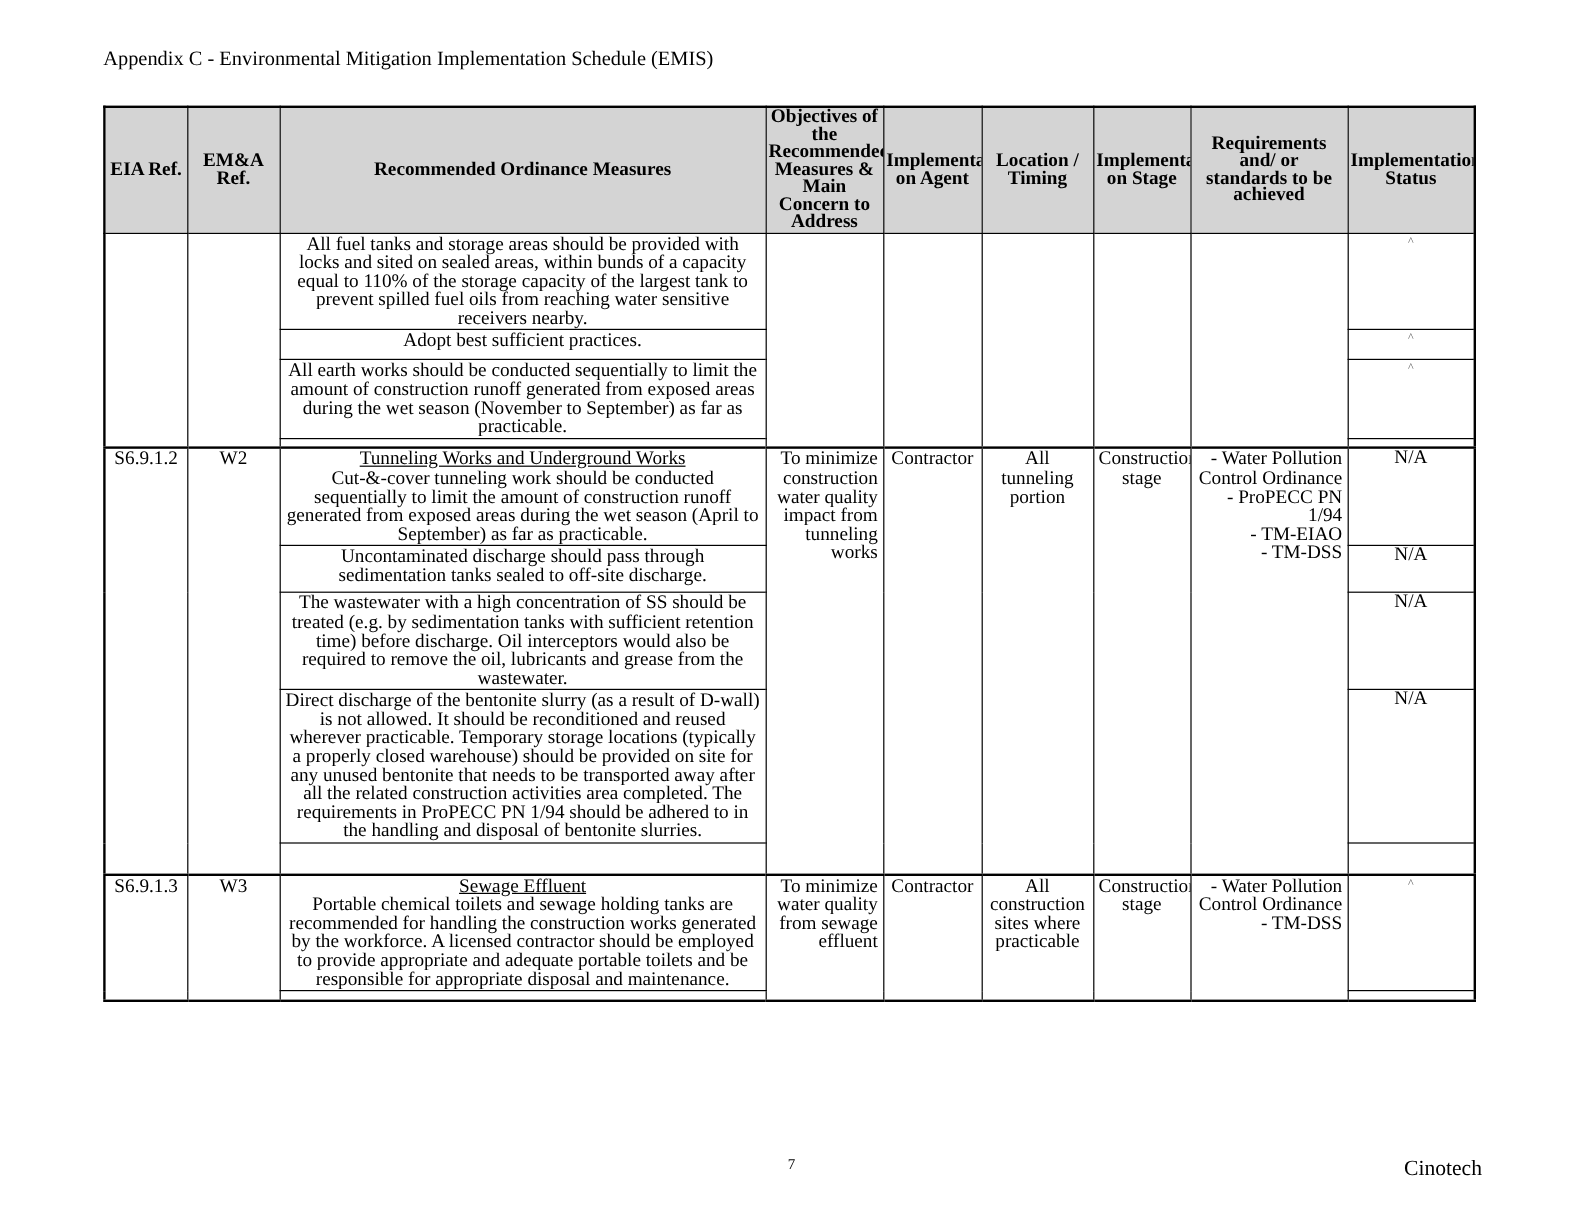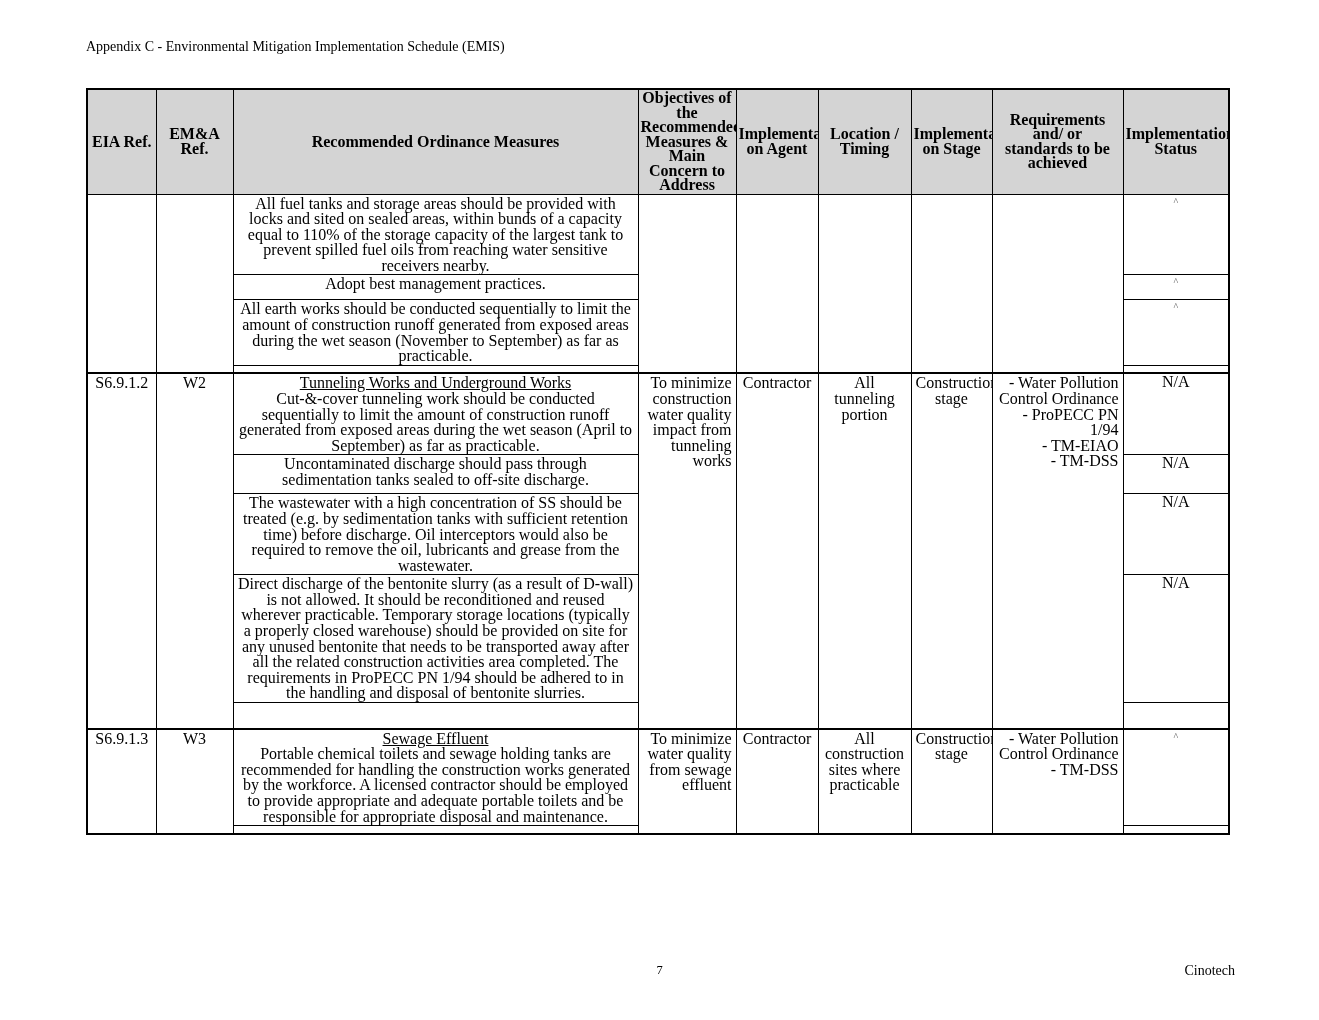--- a/index.html
+++ b/index.html
@@ -7,21 +7,21 @@
   body {
     width: 1319px; height: 1020px;
     background: #ffffff;
     font-family: "Liberation Serif", serif;
     color: #000;
   }
   .page { position: relative; width: 1319px; height: 1020px; overflow: hidden; }
 
   .doc-title {
     position: absolute; left: 86px; top: 39px;
-    font-size: 14px; white-space: nowrap;
+    font-size: 17px; white-space: nowrap;
   }
 
   table.emis {
     position: absolute; left: 86px; top: 88px;
     width: 1142px;
     border-collapse: collapse; table-layout: fixed;
     border: 2px solid #000;
   }
   .emis th, .emis td {
     border: 1px solid #000;
@@ -52,21 +52,21 @@
     padding: 0;
   }
   .g-end { border-bottom: 2px solid #000 !important; }
 
   .footer-page {
     position: absolute; top: 963px; left: 0; width: 100%;
     text-align: center; font-size: 12.5px;
   }
   .footer-company {
     position: absolute; top: 963px; right: 84px;
-    font-size: 14px;
+    font-size: 18px;
   }
 </style>
 </head>
 <body>
 
 <div class="page">
 
   <div class="doc-title">Appendix C - Environmental Mitigation Implementation Schedule (EMIS)</div>
 
   <table class="emis">
@@ -113,21 +113,21 @@
       </td>
       <td class="c-obj g-end" rowspan="4"></td>
       <td class="c-agent g-end" rowspan="4"></td>
       <td class="c-loc g-end" rowspan="4"></td>
       <td class="c-stage g-end" rowspan="4"></td>
       <td class="c-req g-end" rowspan="4"></td>
       <td class="c-status caret">^</td>
     </tr>
     <tr style="height:25px">
       <td class="c-measure">
-        <div class="m-body">Adopt best management practices.</div>
+        <div class="m-body">Adopt best sufficient practices.</div>
       </td>
       <td class="c-status caret">^</td>
     </tr>
     <tr style="height:55px">
       <td class="c-measure">
         <div class="m-body">All earth works should be conducted sequentially to limit the amount of construction runoff generated from exposed areas during the wet season (November to September) as far as practicable.</div>
       </td>
       <td class="c-status caret">^</td>
     </tr>
     <tr class="spacer" style="height:8px">

